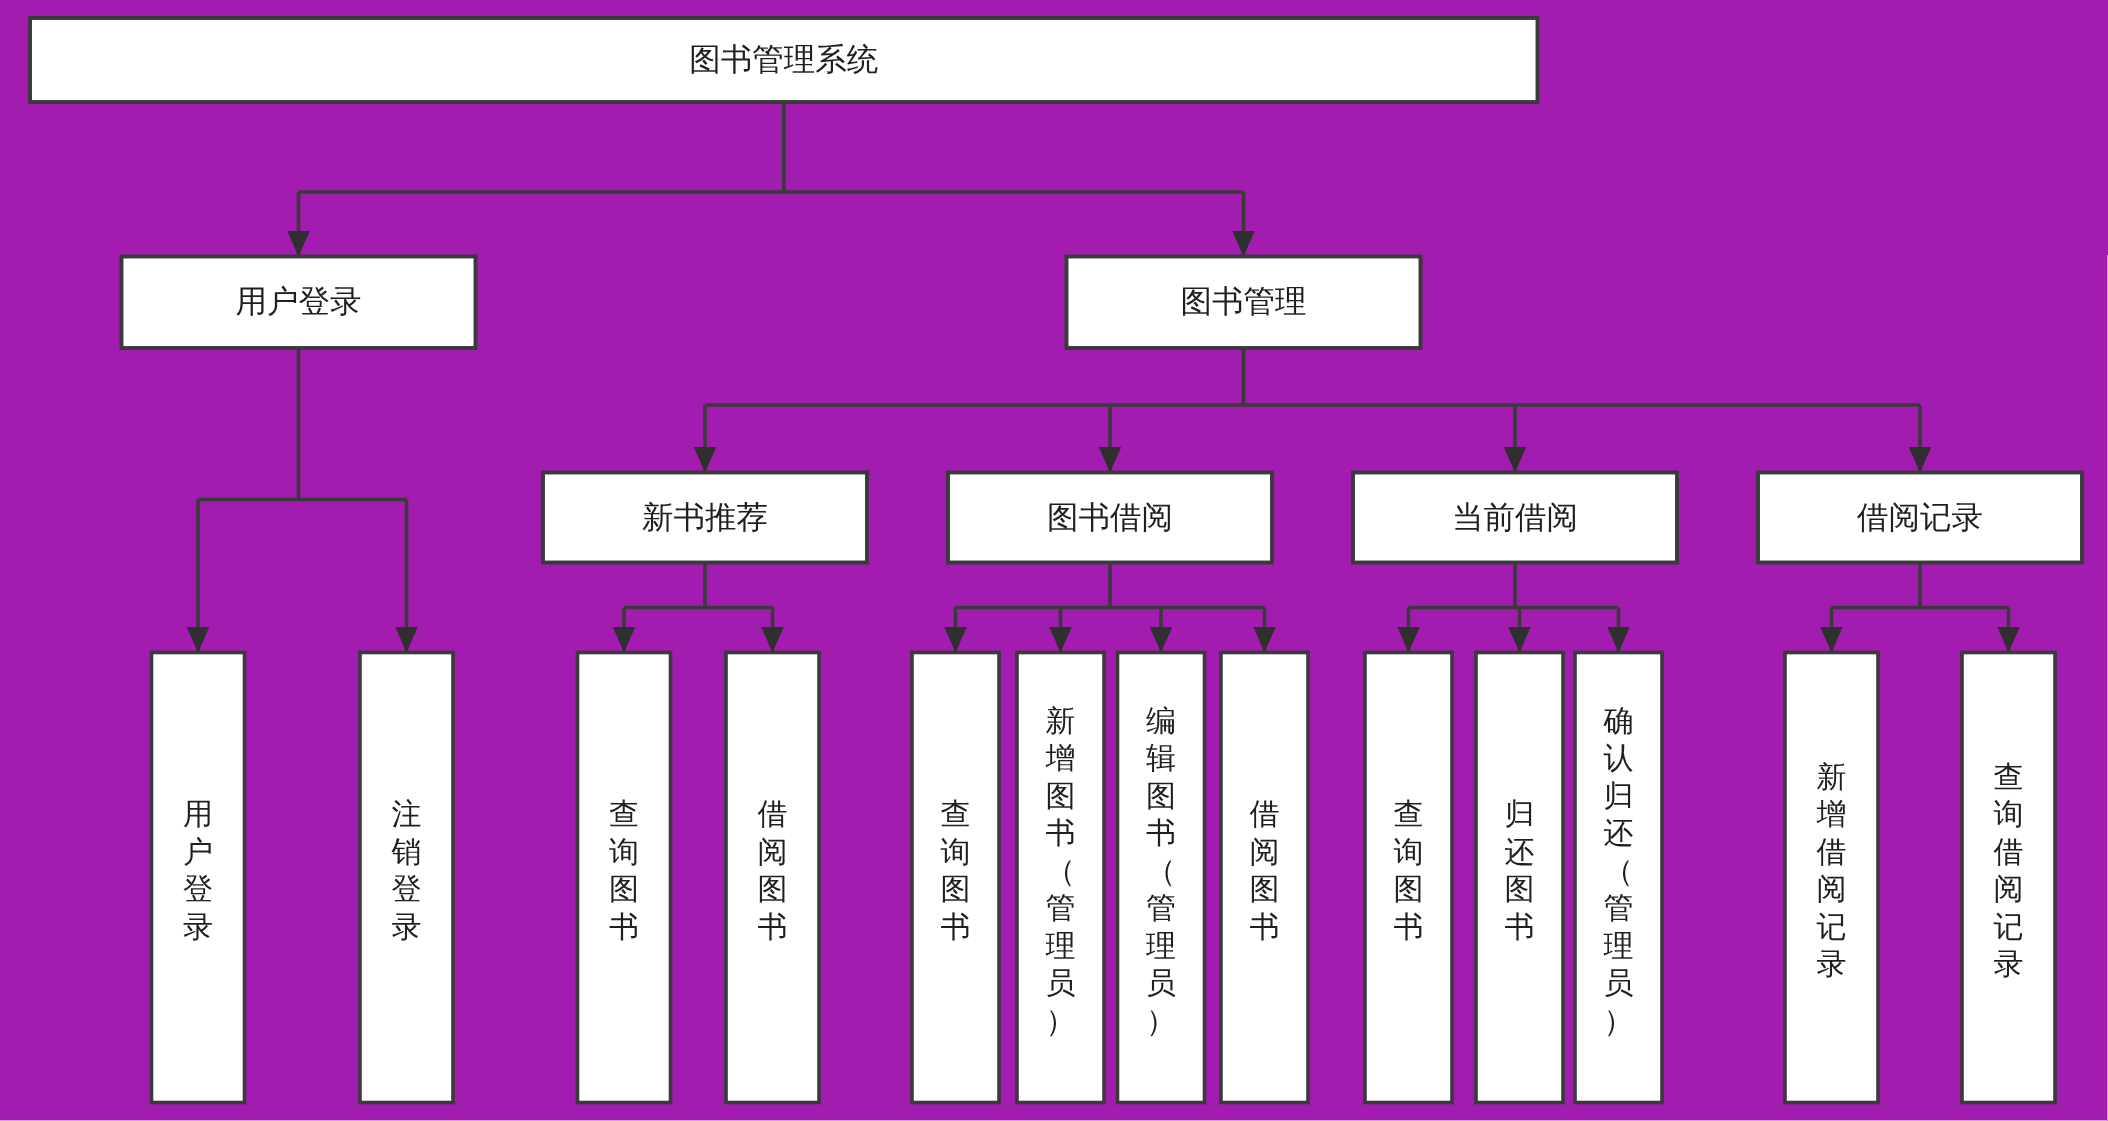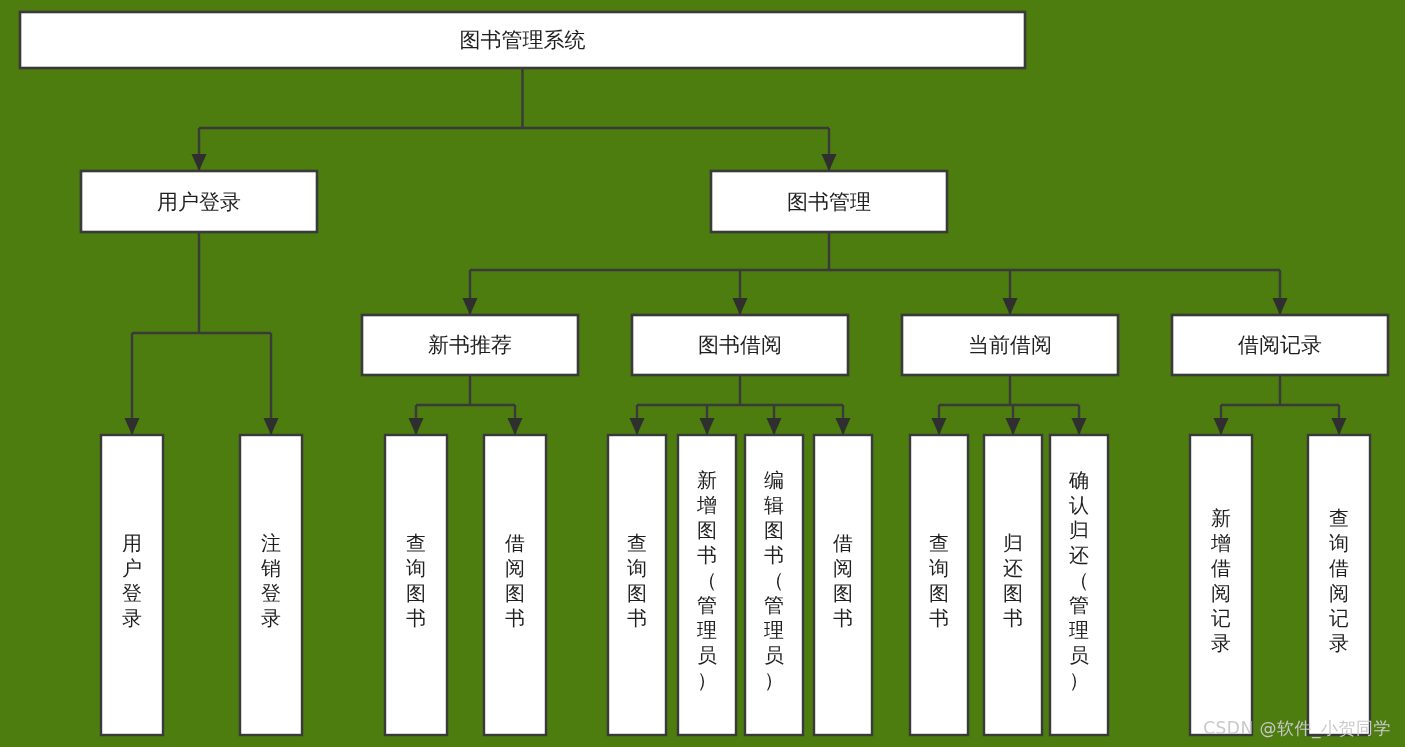--- a/index.html
+++ b/index.html
@@ -11,21 +11,21 @@
   body {
     width: 1405px;
     height: 747px;
     font-family: "DejaVu Sans", "Liberation Sans", sans-serif;
     overflow: hidden;
   }
   #diagram-root {
     position: relative;
     width: 1405px;
     height: 747px;
-    background: #4d7c0f;
+    background: #a21caf;
   }
   svg#tree-svg {
     position: absolute;
     left: 0;
     top: 0;
     width: 1405px;
     height: 747px;
     display: block;
   }
   .node-box {
@@ -208,14 +208,13 @@
         <g>
           <rect x="1190" y="435" width="62" height="300" class="node-box-thin"></rect>
           <text x="1221" y="524.5" class="node-label-v"><tspan x="1221" dy="0">新</tspan><tspan x="1221" dy="25">增</tspan><tspan x="1221" dy="25">借</tspan><tspan x="1221" dy="25">阅</tspan><tspan x="1221" dy="25">记</tspan><tspan x="1221" dy="25">录</tspan></text>
         </g>
         <g>
           <rect x="1308" y="435" width="62" height="300" class="node-box-thin"></rect>
           <text x="1339" y="524.5" class="node-label-v"><tspan x="1339" dy="0">查</tspan><tspan x="1339" dy="25">询</tspan><tspan x="1339" dy="25">借</tspan><tspan x="1339" dy="25">阅</tspan><tspan x="1339" dy="25">记</tspan><tspan x="1339" dy="25">录</tspan></text>
         </g>
       </g>
   </svg>
-  <div class="watermark-text">CSDN @软件_小贺同学</div>
 </div>
 
 </body></html>

